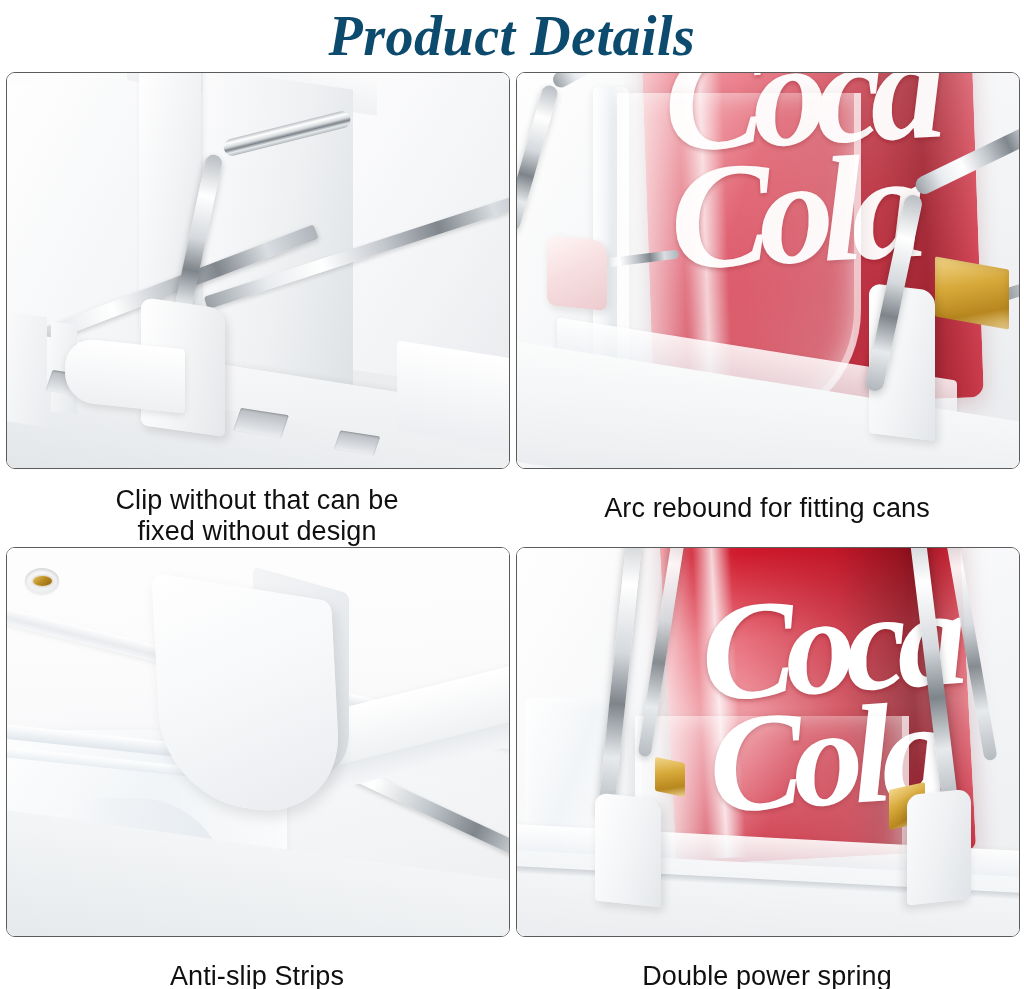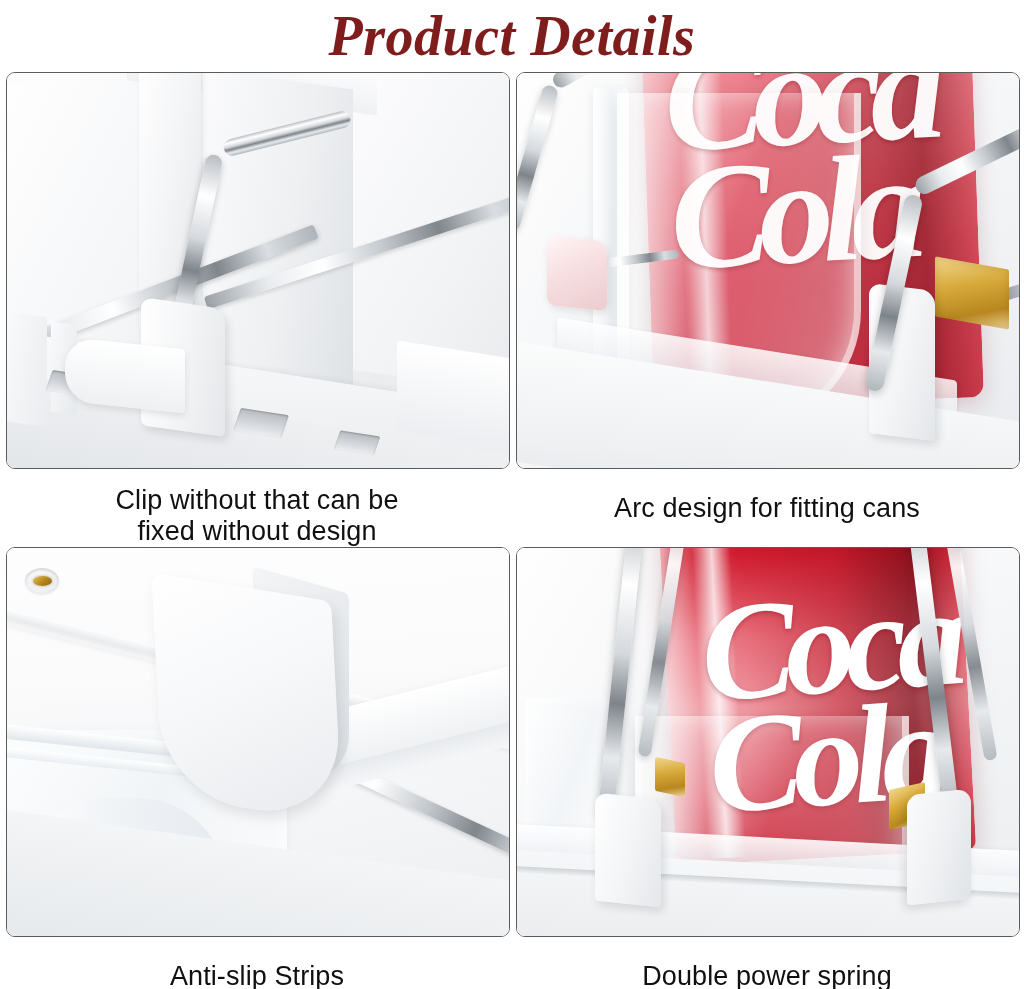--- a/index.html
+++ b/index.html
@@ -34,21 +34,21 @@
     align-items: center;
     justify-content: center;
   }
   .title-bar h1 {
     margin: 0;
     font-family: "Liberation Serif", "DejaVu Serif", serif;
     font-style: italic;
     font-weight: bold;
     font-size: 56px;
     letter-spacing: 0.5px;
-    color: #7f1d1d;
+    color: #0c4a6e;
     line-height: 1;
   }
 
   
   .grid {
     position: absolute;
     left: 0;
     top: 72px;
     width: 1024px;
     height: 917px;
@@ -579,21 +579,21 @@
           <div class="layer p2-post"></div>
           <div class="layer p2-rod-r2 chrome"></div>
           <div class="layer p2-rod-r chromev"></div>
           <div class="layer p2-rod-l2 chrome"></div>
           <div class="layer p2-rod-l chromev"></div>
           <div class="layer p2-cliprod chrome"></div>
           <div class="layer p2-clip"></div>
         </div>
       </div>
       <div class="caption">
-        <div>Arc design for fitting cans</div>
+        <div>Arc rebound for fitting cans</div>
       </div>
     </div>
 
     <div class="cell c3">
       <div class="photo">
         <div class="p3">
           <div class="layer p3-top"></div>
           <div class="layer p3-edge"></div>
           <div class="layer p3-screw">
             <i></i>

